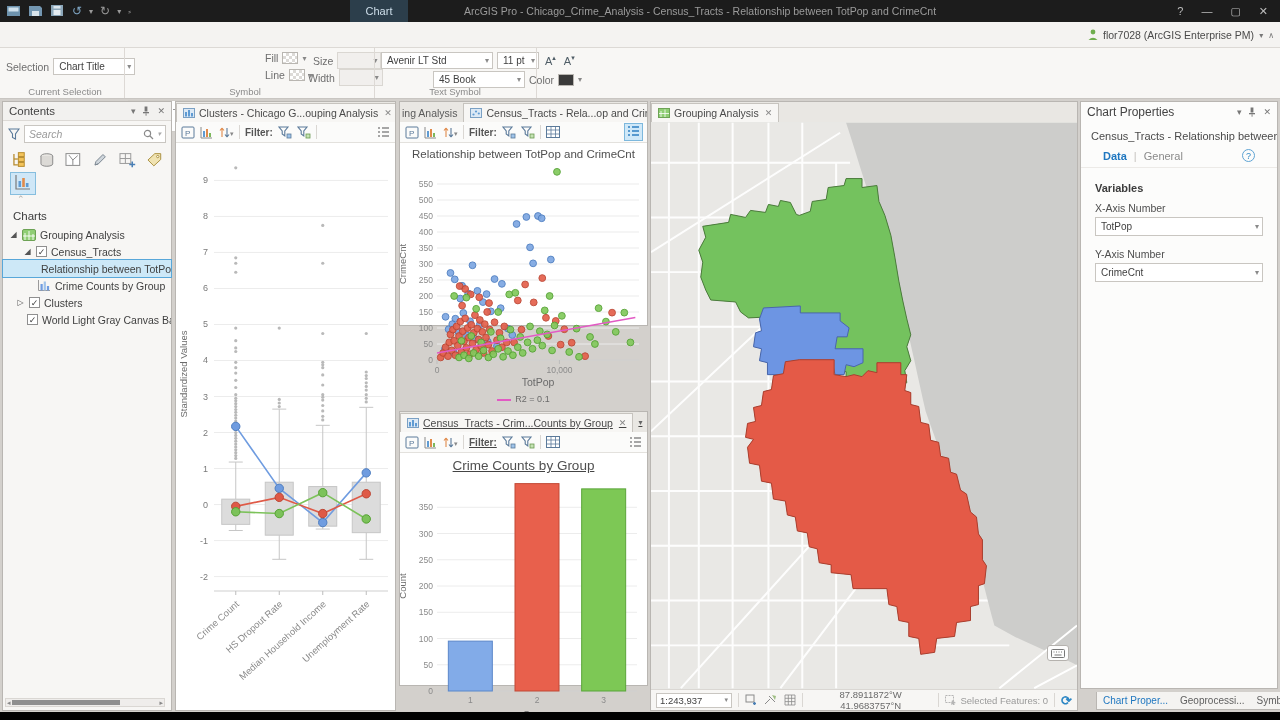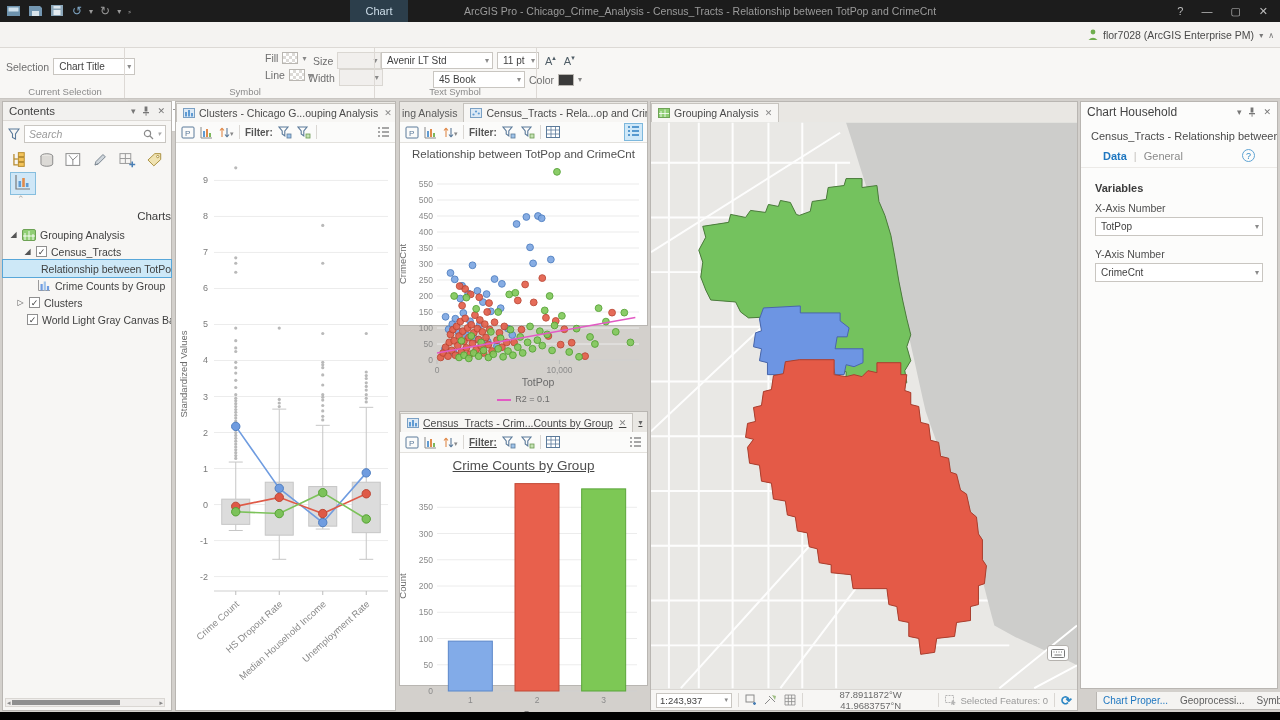--- a/index.html
+++ b/index.html
@@ -72,21 +72,21 @@
   .legend-dash { display:inline-block; width:14px; border-top:2px solid #e25ac4; vertical-align:middle; margin-right:4px; }
 
   
   #contents { left:2px; top:2px; width:170px; height:610px; background:#f7f6f4; }
   .searchrow { display:flex; align-items:center; gap:4px; padding:4px 5px; }
   .searchbox { flex:1; height:18px; border:1px solid #c9c6c1; background:#fff; display:flex; align-items:center; padding:0 4px; color:#9a9a9a; font-style:italic; font-size:10.5px; }
   .ctb { display:flex; gap:10px; padding:5px 8px 2px 8px; align-items:center; }
   .ctb2 { padding:3px 8px; }
   .ctb .selwrap { background:#cfe7f7; outline:1px solid #86bede; padding:1px 3px; }
   .notch { color:#b0ada9; font-size:9px; padding-left:14px; line-height:5px; }
-  .csection { font-size:11.5px; color:#3c3c3c; padding:8px 0 4px 10px;text-align:right; }
+  .csection { font-size:11.5px; color:#3c3c3c; padding:8px 0 4px 10px; }
   .trow { display:flex; align-items:center; gap:4px; height:17px; font-size:10.5px; color:#3f3f3f; white-space:nowrap; overflow:hidden; }
   .texp { width:9px; color:#555; font-size:8px; text-align:center; flex:none; }
   .tchk { width:11px; height:11px; border:1px solid #8f8f8f; background:#fff; font-size:9px; line-height:10px; text-align:center; color:#3d3d3d; flex:none; }
   .trow.selected { background:#cde8f7; outline:1px solid #58a7d9; }
   .hscroll { position:absolute; left:2px; bottom:3px; width:160px; height:9px; background:#efedeb; border:1px solid #dad7d3; }
   .hthumb { position:absolute; left:6px; top:1px; width:108px; height:5px; background:#8f8f8f; }
   .scroll-arrow { position:absolute; top:0; color:#888; font-size:7px; line-height:8px; }
 
   
   #boxpanel { left:175px; top:2px; width:221px; height:610px; }
@@ -958,21 +958,21 @@
             </svg>
           <span>Selected Features: 0</span>
         </span>
         <span class="tsep"></span>
         <span class="refresh">⟳</span>
       </div>
     </div>
 
     <div class="panel" id="propspanel">
       <div class="ptitle" style="background:#fcfcfb;border-bottom:none;">
-        <span style="font-size:12px;">Chart Household</span>
+        <span style="font-size:12px;">Chart Properties</span>
         <span class="sp"></span>
         <span class="hicon">▾</span>
         <svg class="hicon" width="8" height="10" viewBox="0 0 8 10">
             <rect x="2.6" y="0.5" width="2.8" height="5" fill="#777"></rect>
             <path d="M1 6h6v1.3H1z" fill="#777"></path>
             <rect x="3.6" y="7.3" width="0.9" height="2.4" fill="#777"></rect>
           </svg>
         <span class="hicon">✕</span>
       </div>
       <div class="props-sub">Census_Tracts - Relationship between Tot...</div>

